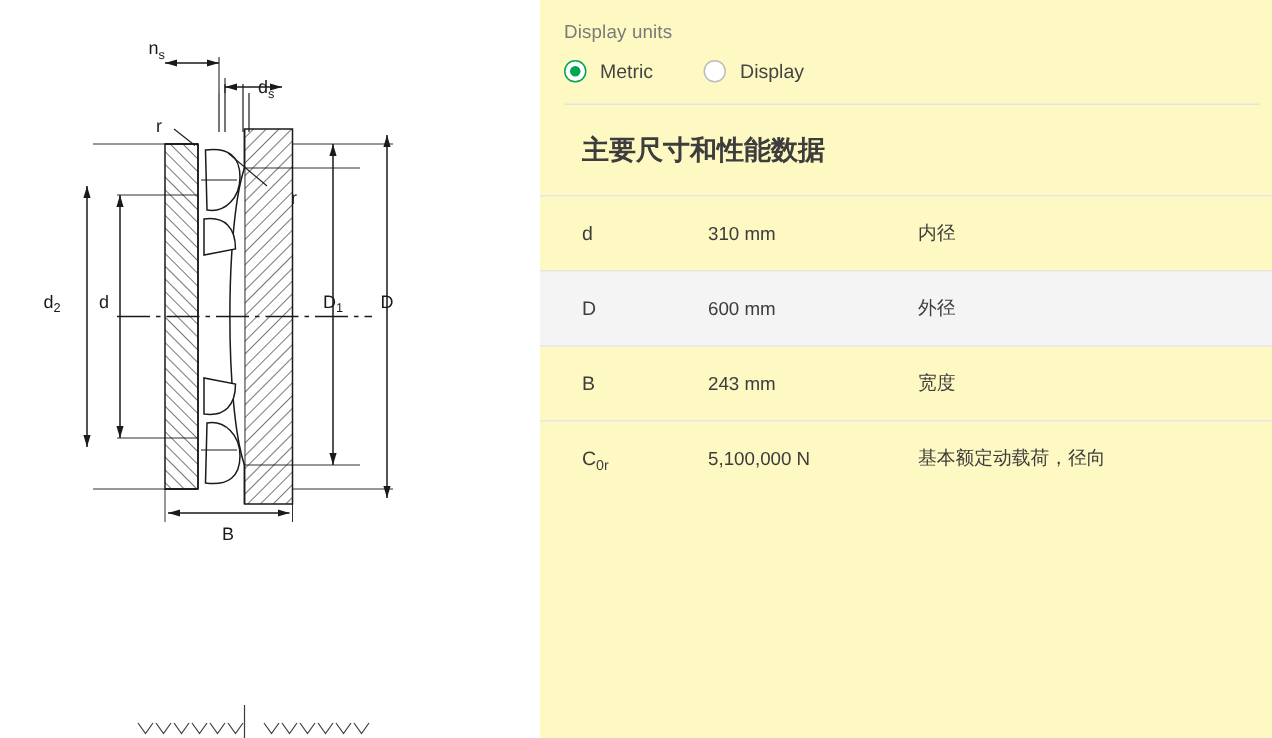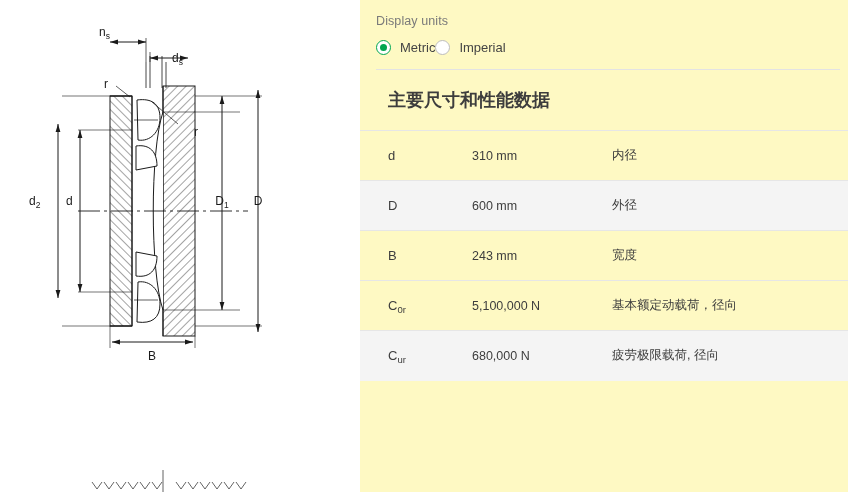--- a/index.html
+++ b/index.html
@@ -39,20 +39,21 @@
   .units-label {
     color: #7a7a7a;
     font-size: 12.5px;
     padding: 14px 0 0 16px;
     letter-spacing: 0.1px;
   }
   .radio-row {
     display: flex;
     align-items: flex-end;
     padding: 12px 0 14px 16px;
+    gap: 34px;
   }
   .radio-opt {
     display: flex;
     align-items: center;
     gap: 9px;
     cursor: pointer;
   }
   .radio-ring {
     width: 15px; height: 15px;
     border-radius: 50%;
@@ -232,21 +233,21 @@
       <div class="radio-opt">
         <span class="radio-ring checked">
           <span class="radio-dot"></span>
         </span>
         <span class="radio-text">Metric</span>
       </div>
       <div class="radio-opt">
         <span class="radio-ring">
           
         </span>
-        <span class="radio-text">Imperial</span>
+        <span class="radio-text">Display</span>
       </div>
     </div>
 
     <div class="table-sep"></div>
 
     <div class="section-title">主要尺寸和性能数据</div>
 
     <table class="spec-table">
       <tbody>
         <tr>
@@ -262,22 +263,17 @@
         <tr>
           <td class="col-sym"><span class="sym">B</span></td>
           <td class="col-val">243 mm</td>
           <td class="col-desc">宽度</td>
         </tr>
         <tr>
           <td class="col-sym"><span class="sym">C<sub>0r</sub></span></td>
           <td class="col-val">5,100,000 N</td>
           <td class="col-desc">基本额定动载荷，径向</td>
         </tr>
-        <tr class="alt">
-          <td class="col-sym"><span class="sym">C<sub>ur</sub></span></td>
-          <td class="col-val">680,000 N</td>
-          <td class="col-desc">疲劳极限载荷, 径向</td>
-        </tr>
       </tbody>
     </table>
 
   </div>
 </div>
 
 </body></html>

